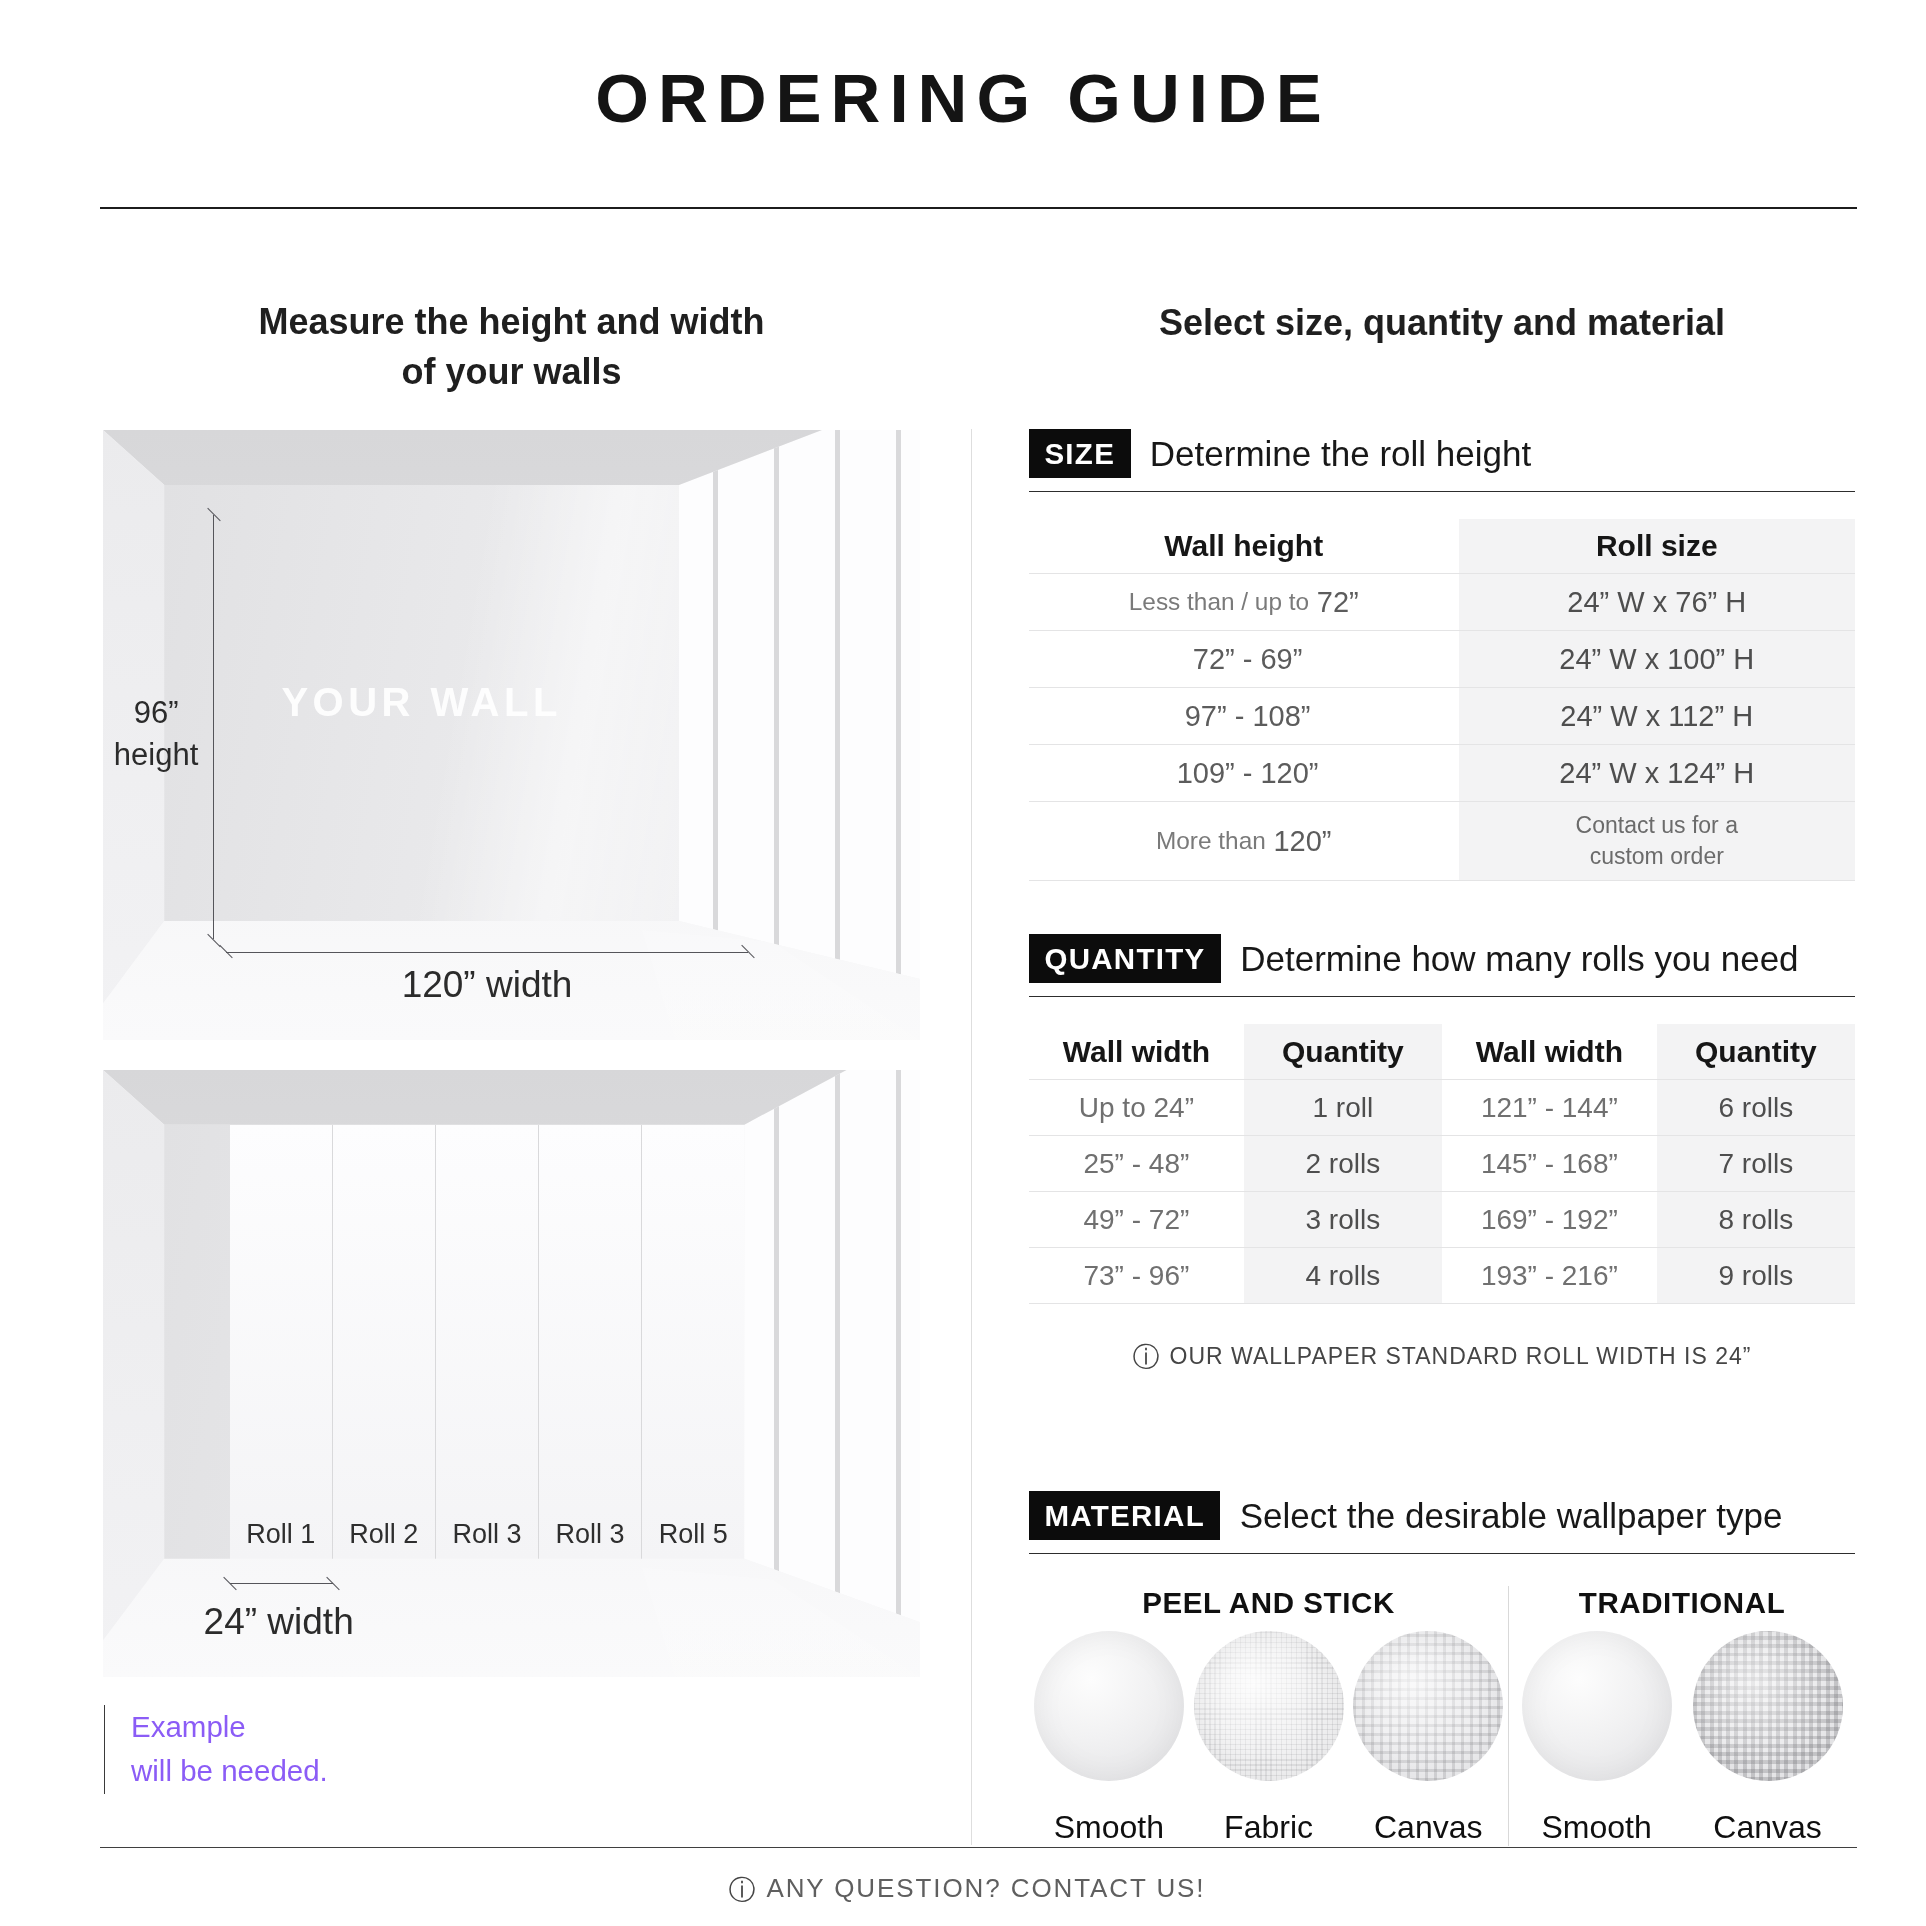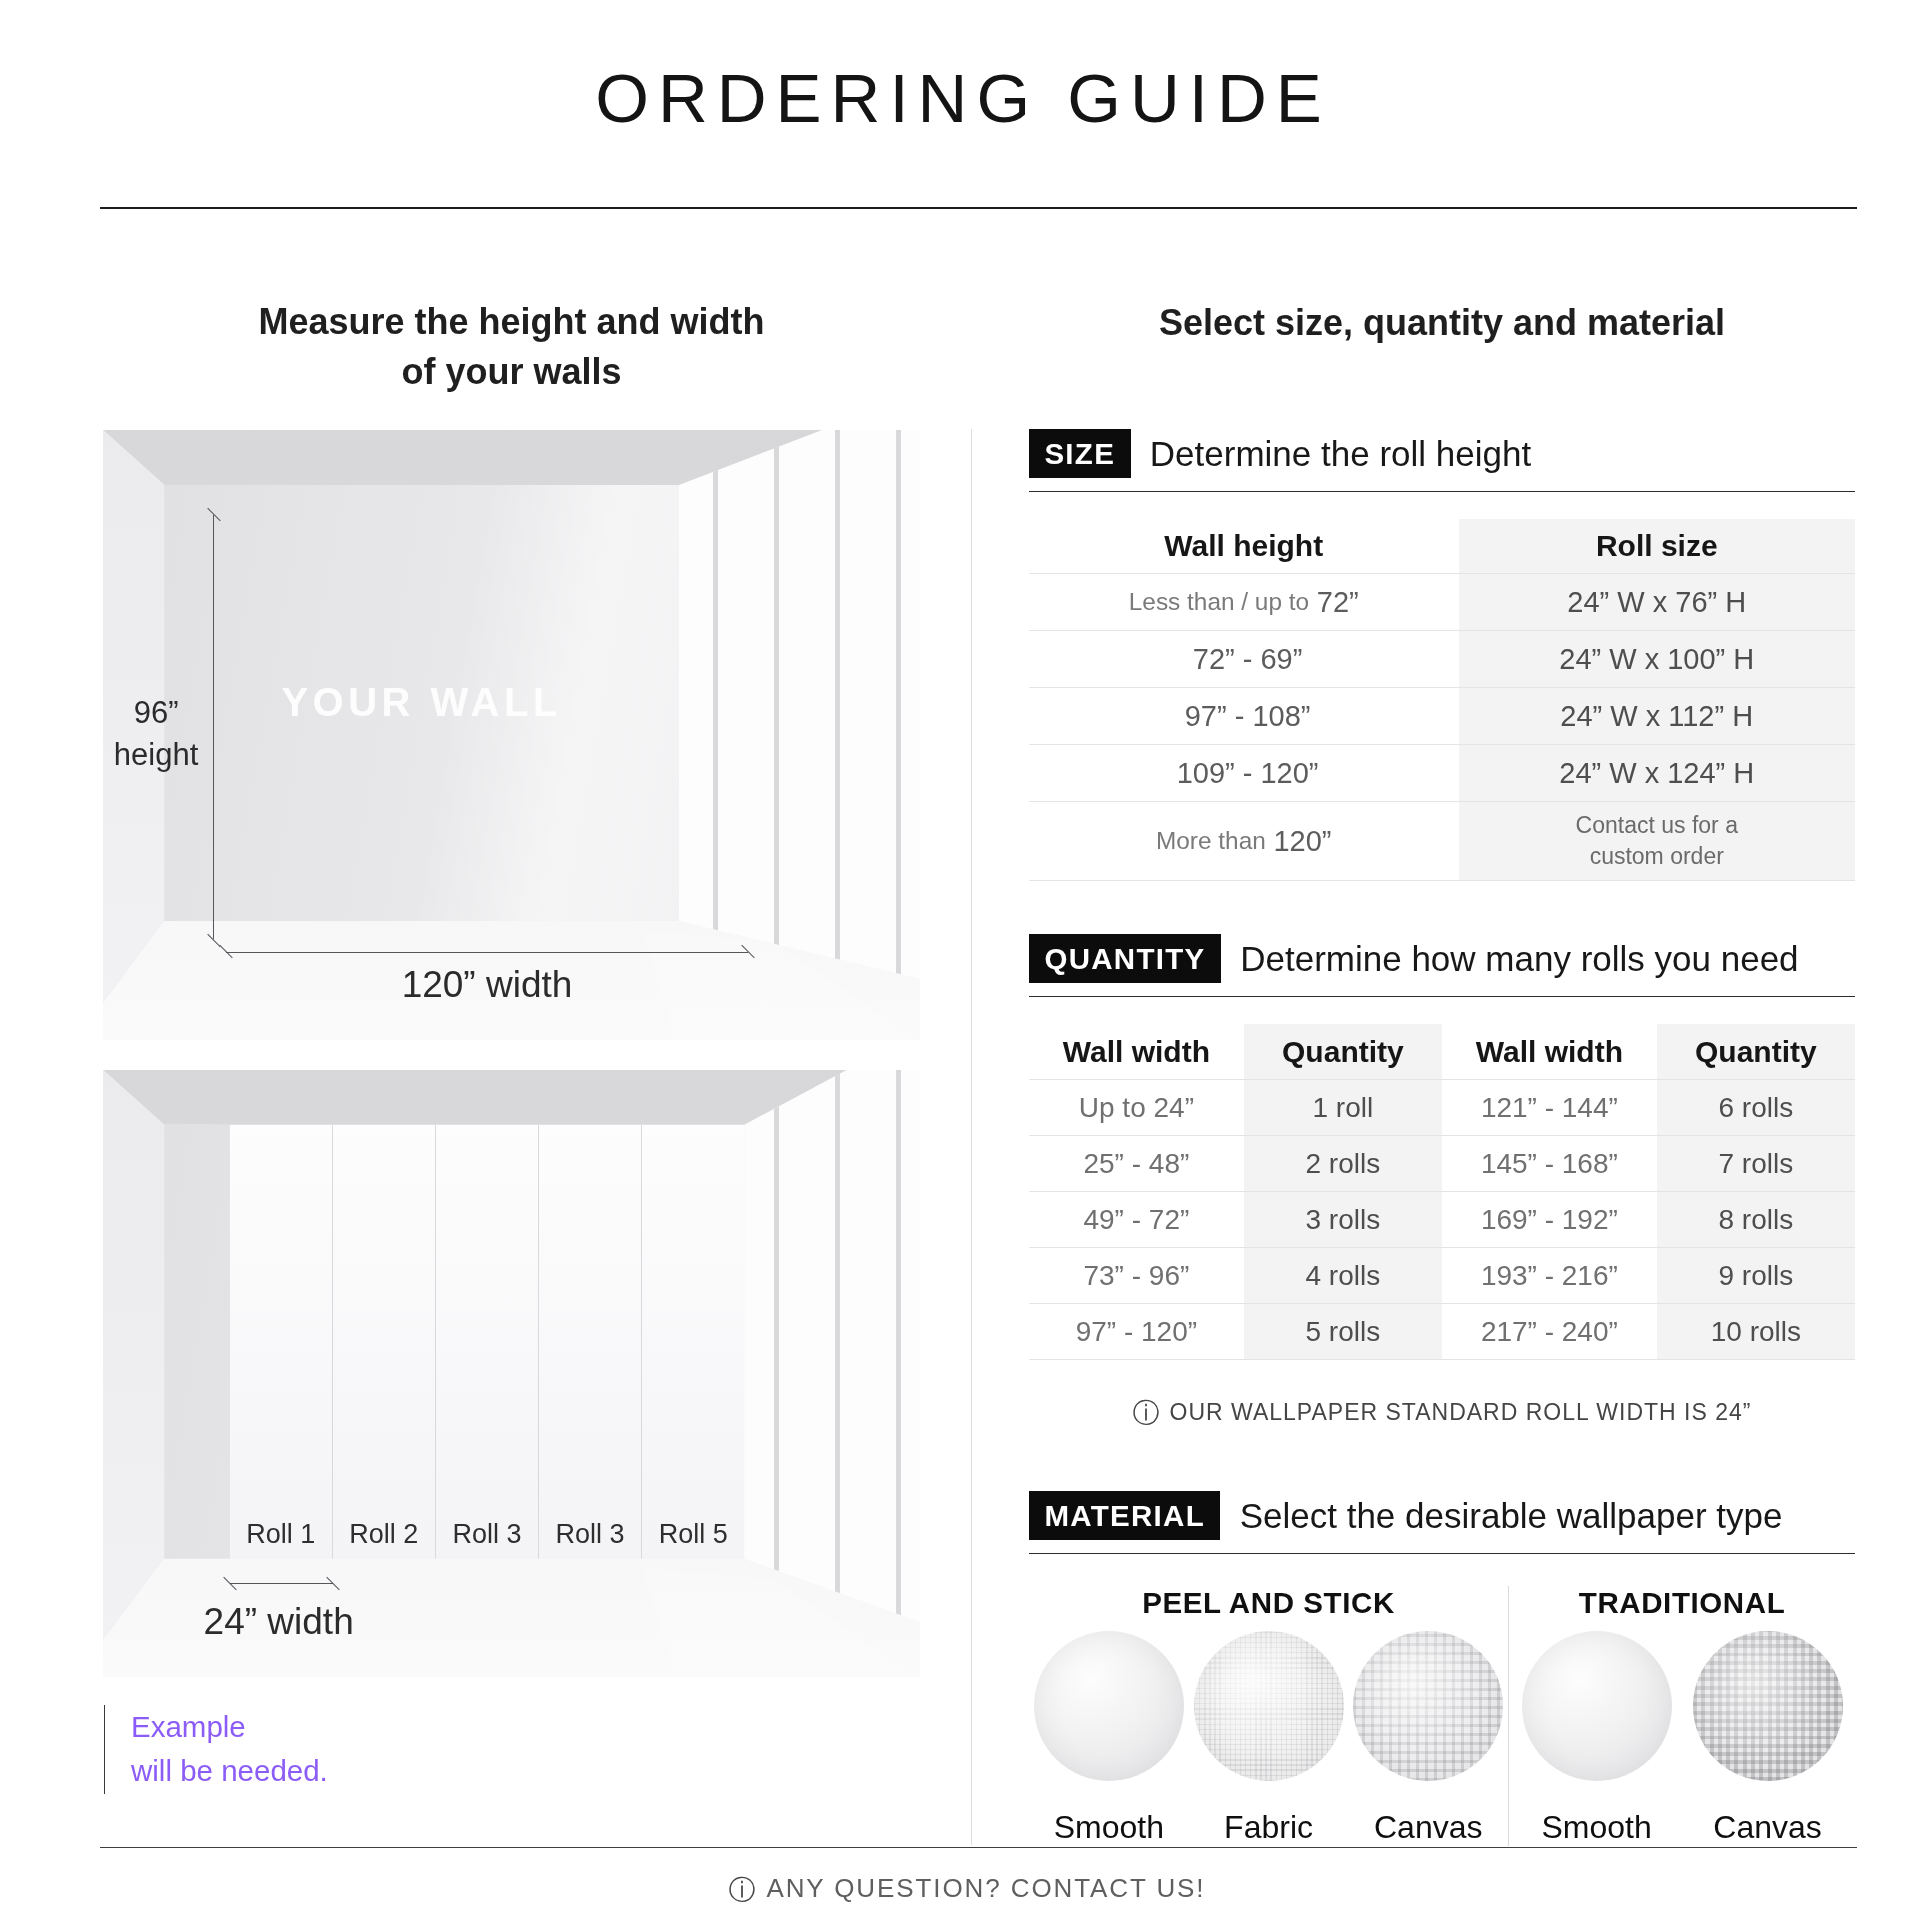--- a/index.html
+++ b/index.html
@@ -2,21 +2,21 @@
 <html style="font-size:10.3px"><head>
 <meta charset="utf-8">
 <style>
   * { margin:0; padding:0; box-sizing:border-box; }
   html,body { background:#ffffff; }
   body { font-family:"Liberation Sans", sans-serif; color:#1d1d1d; }
   .page { position:relative; width:1926px; height:1926px; background:#fff; overflow:hidden; }
 
   
   .title { position:absolute; top:59px; left:0; width:100%; text-align:center;
-           font-size:69px; letter-spacing:9px; font-weight:400; color:#141414; }
+           font-size:69px; letter-spacing:9px; font-weight:700; color:#141414; }
   .title-rule { position:absolute; top:207px; left:100px; width:1757px; height:1.9px; background:#1c1c1c; }
   .v-divider { position:absolute; left:971px; top:429px; height:1416px; width:1.3px; background:#dedede; }
 
   
   .left-heading { position:absolute; top:297px; left:103px; width:817px; text-align:center;
                   font-size:36px; line-height:1.38; color:#1f1f1f; }
   .right-heading { position:absolute; top:302px; left:1029px; width:826px; text-align:center;
                    font-size:36px; color:#1f1f1f; }
 
   
@@ -285,26 +285,20 @@
         <div class="t-cell q2 shaded qcell">3 rolls</div>
         <div class="t-cell q3 wcell">169” - 192”</div>
         <div class="t-cell q4 shaded qcell">8 rolls</div>
       </div>
       <div class="t-row">
         <div class="t-cell q1 wcell">73” - 96”</div>
         <div class="t-cell q2 shaded qcell">4 rolls</div>
         <div class="t-cell q3 wcell">193” - 216”</div>
         <div class="t-cell q4 shaded qcell">9 rolls</div>
       </div>
-      <div class="t-row">
-        <div class="t-cell q1 wcell">97” - 120”</div>
-        <div class="t-cell q2 shaded qcell">5 rolls</div>
-        <div class="t-cell q3 wcell">217” - 240”</div>
-        <div class="t-cell q4 shaded qcell">10 rolls</div>
-      </div>
     </div>
     <div class="q-note">
       <span class="info-glyph">ⓘ</span><span>OUR WALLPAPER STANDARD ROLL WIDTH IS 24”</span>
     </div>
   </section>
 
   <section class="sec sec-material">
     <div class="sec-head">
       <span class="badge">MATERIAL</span>
       <span class="sec-title">Select the desirable wallpaper type</span>

